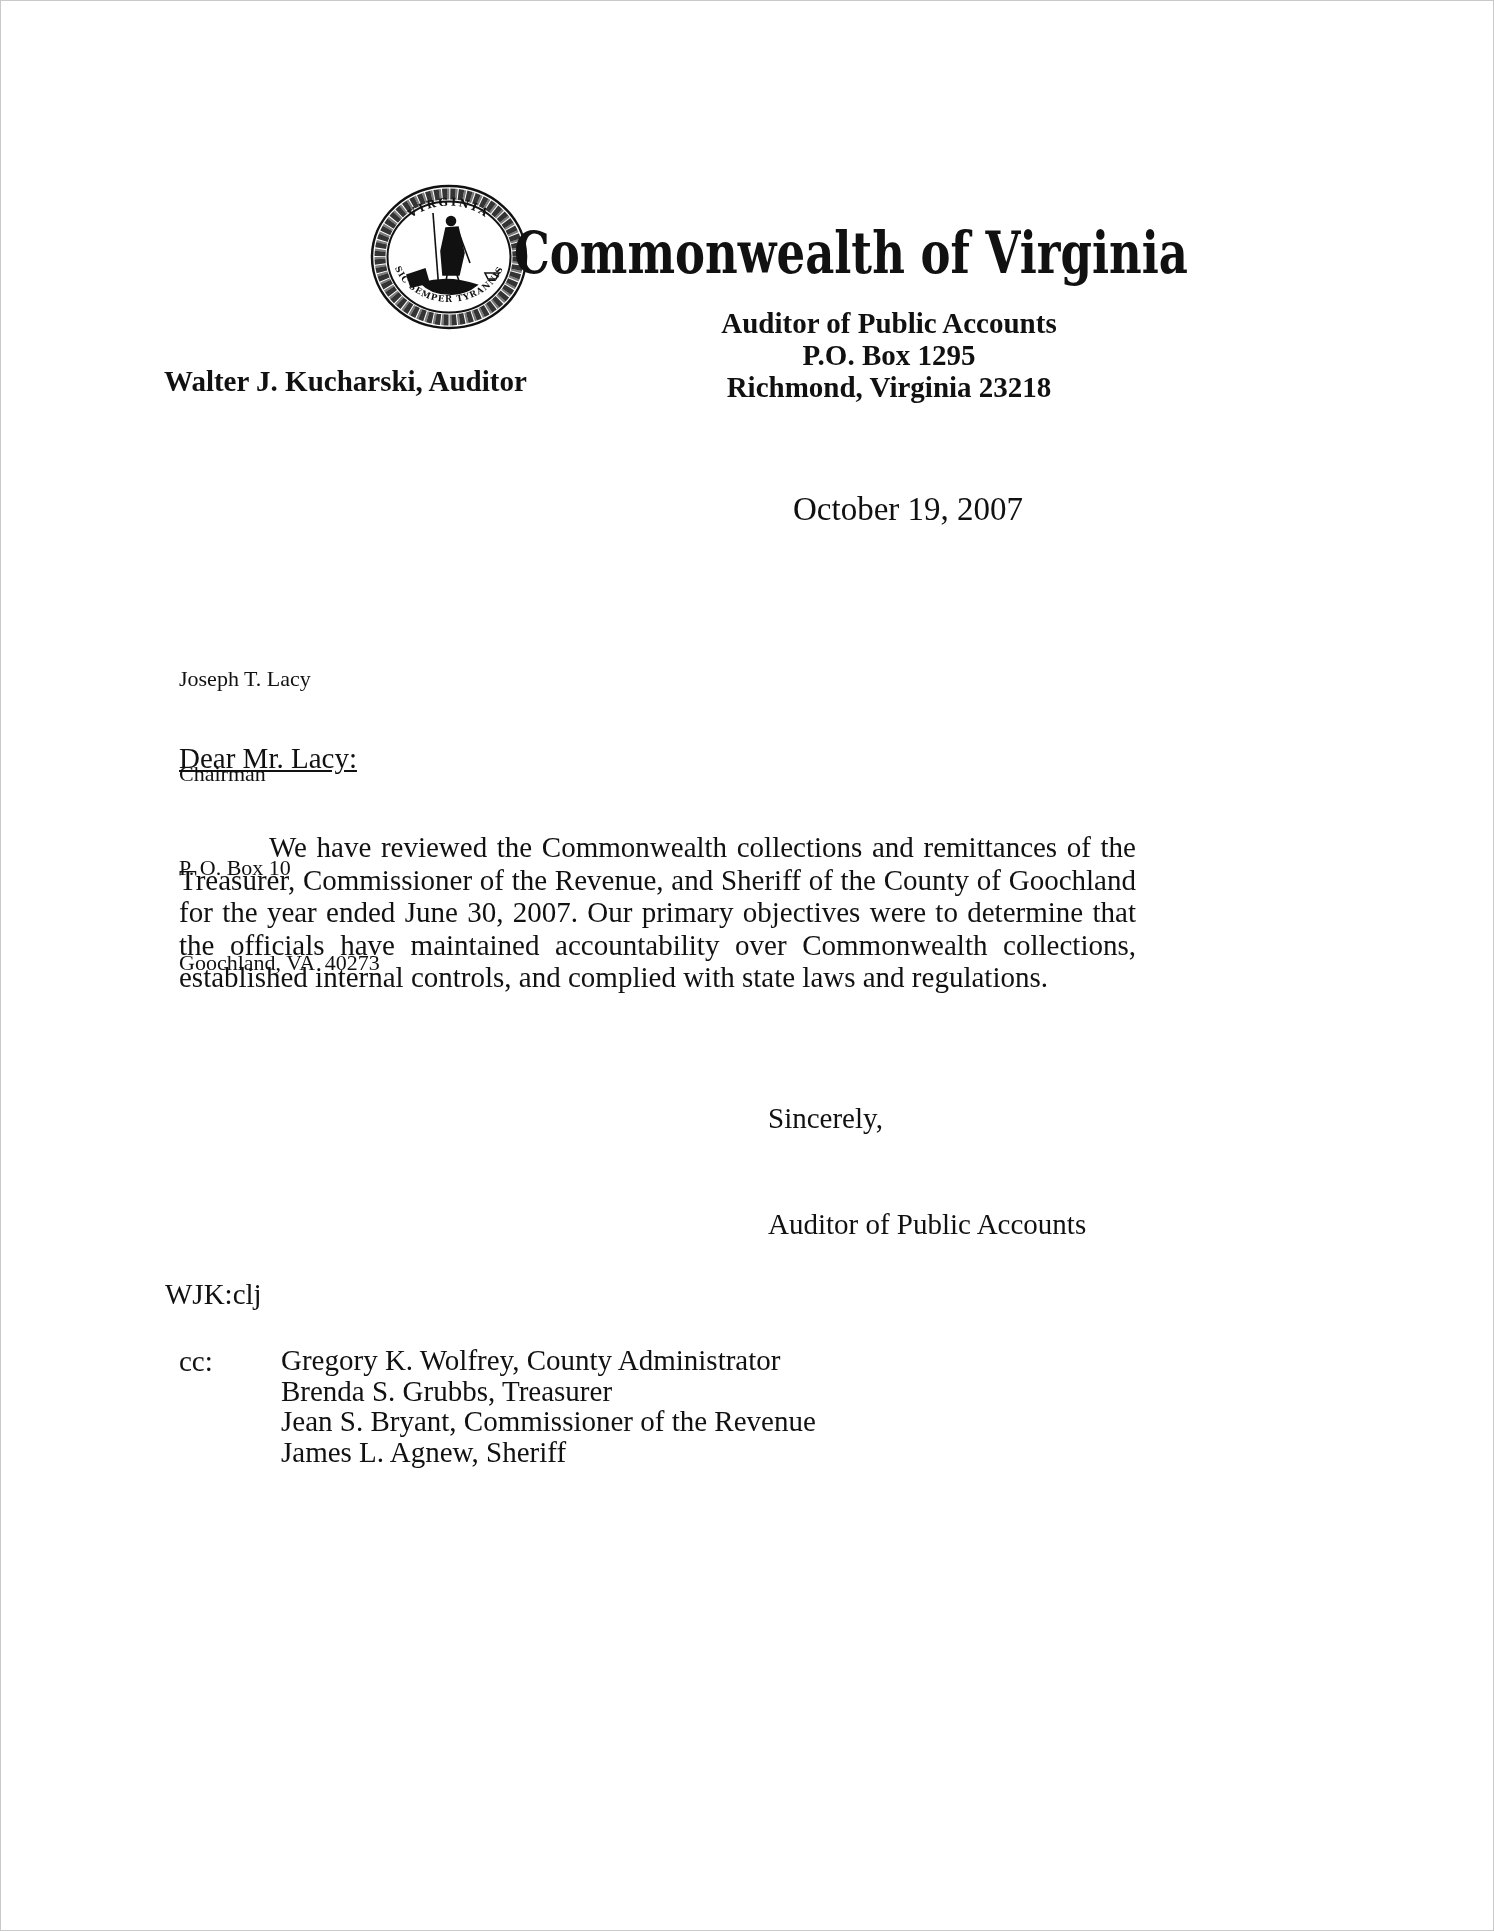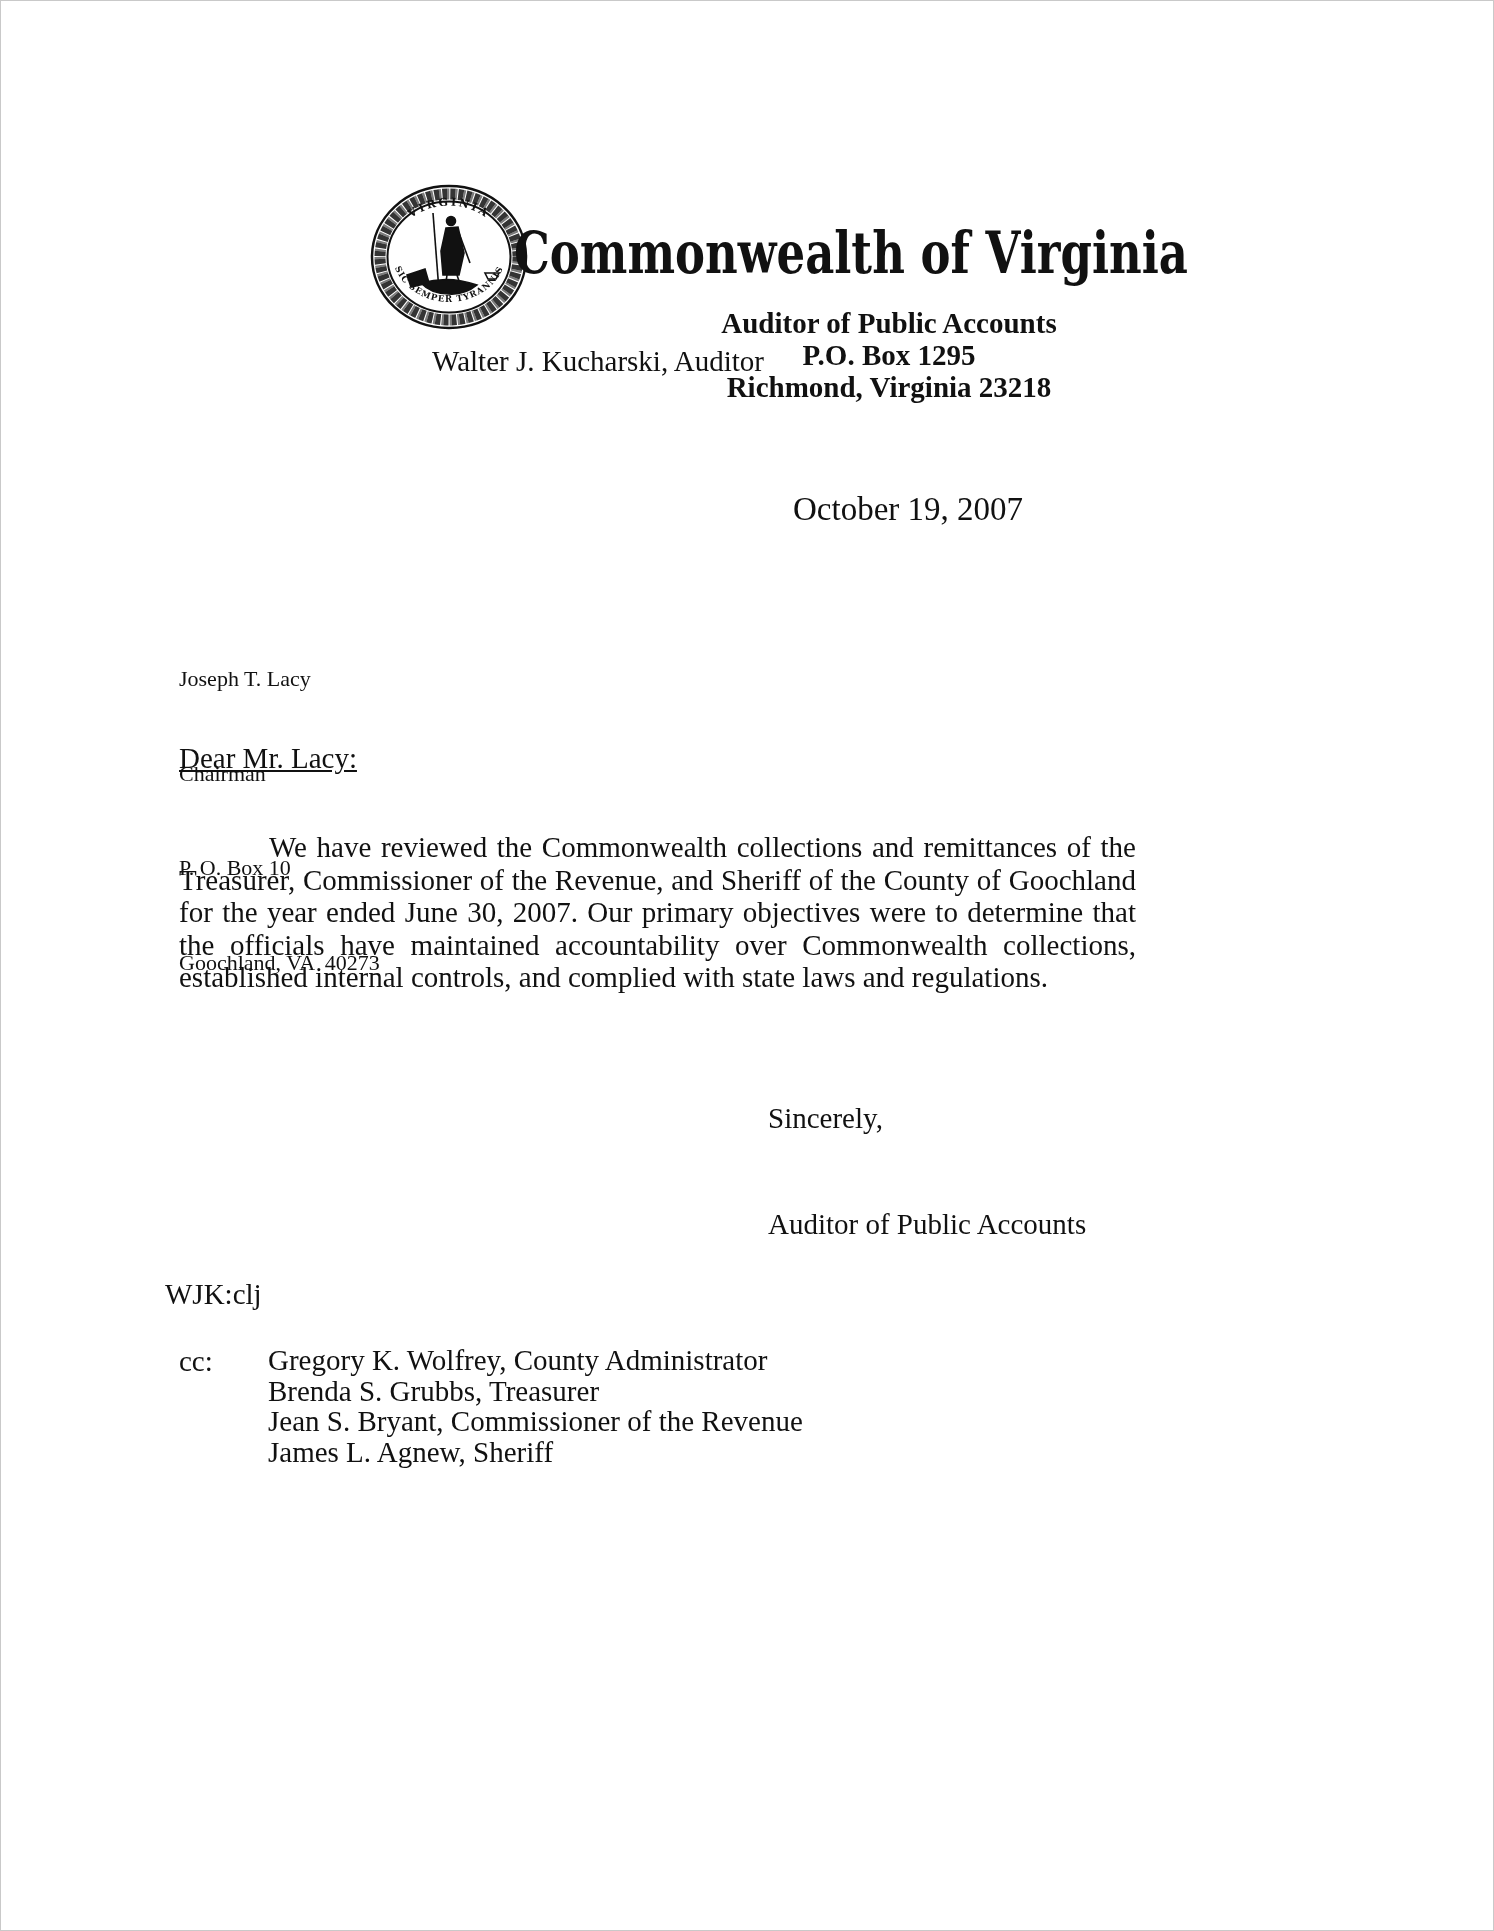--- a/index.html
+++ b/index.html
@@ -19,42 +19,42 @@
   
   .seal { left: 368px; top: 182px; width: 160px; height: 148px; }
   .title-wrap { left: 500px; top: 206px; width: 700px; height: 92px; }
   .office-block {
     left: 588px; top: 306px; width: 600px;
     text-align: center; font-weight: bold;
     font-size: 29px; line-height: 32px;
     font-family: "Liberation Serif", serif;
   }
   .auditor-name {
-    left: 163px; top: 344px; width: 600px;
-    text-align: right; font-weight: normal; font-size: 29px;
+    left: 163px; top: 364px; width: 600px;
+    text-align: left; font-weight: bold; font-size: 29px;
   }
 
   
   .date { left: 792px; top: 490px; font-size: 33px; }
   .recipient {
     left: 178px; top: 599px; font-size: 22px; line-height: 31.5px;
     white-space: pre-wrap;
   }
   .salutation { left: 178px; top: 741px; font-size: 29px; text-decoration: underline; }
   .body-para {
     left: 178px; width: 957px;
     font-size: 29px; line-height: 32.5px;
     text-align: justify; text-indent: 90px;
   }
   .para-1 { top: 801px; }
   .para-2 { top: 961px; }
   .closing { left: 767px; top: 1075px; font-size: 29px; margin-top: 26px; }
   .sig-title { left: 767px; top: 1207px; font-size: 29px; }
   .reference { left: 164px; top: 1277px; font-size: 29px; }
-  .cc-row { left: 178px; top: 1344px; display: flex; font-size: 29px; }
+  .cc-row { left: 178px; top: 1344px; display: flex; font-size: 29px; gap: 13px; }
   .cc-label { width: 89px; flex: 0 0 89px; }
   .cc-names div { line-height: 30.5px; }
 </style>
 </head>
 <body>
 
 <div id="page">
 
   <svg class="abs seal" viewBox="0 0 160 148" xmlns="http://www.w3.org/2000/svg">
     <defs>

